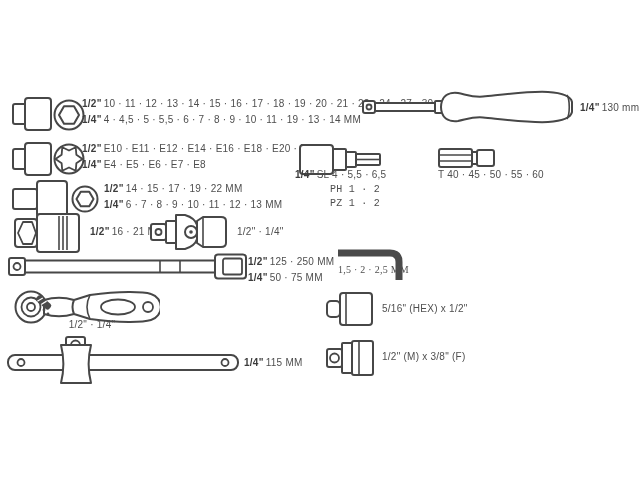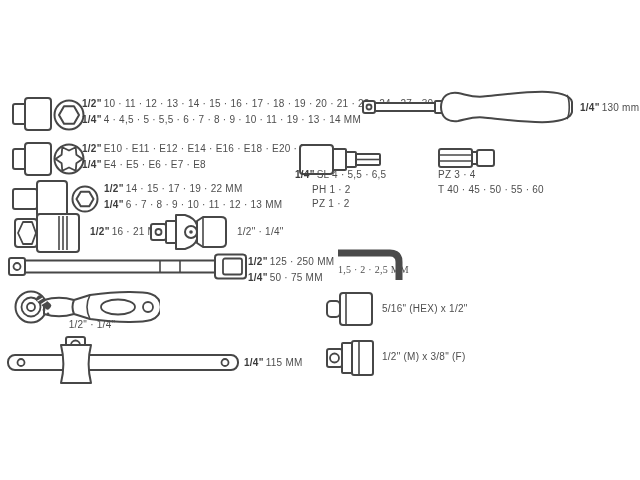--- a/index.html
+++ b/index.html
@@ -9,21 +9,21 @@
   .item{position:absolute;}
   svg{display:block;}
   .ic{stroke:#474747;stroke-width:2;fill:#ffffff;stroke-linejoin:round;stroke-linecap:round;}
   .ic-thin{stroke:#474747;stroke-width:1.8;fill:#ffffff;stroke-linejoin:round;}
   .ic-line{stroke:#474747;stroke-width:1.6;fill:none;}
   .ic-dark{fill:#4a4a4a;stroke:none;}
   .lbl{font-size:10px;letter-spacing:0.25px;white-space:nowrap;color:#4e4e4e;line-height:16px;}
   .lbl .b{font-weight:bold;color:#3c3c3c;margin-right:2px;}
   .twoline div{line-height:15.5px;}
   .bitlist div{line-height:14.6px;}
-  .bitlist .ind{margin-left:17px;}
+  .bitlist .ind{margin-left:35px;font-family:Liberation Mono, monospace;}
   .center{text-align:center;}
 </style>
 </head>
 <body>
 
 <div class="canvas">
 
   <div class="item" style="left:12px;top:97px;">
     <svg width="40" height="34" viewBox="0 0 40 34">
       <rect class="ic" x="1" y="7" width="13" height="20" rx="2"></rect>
@@ -189,21 +189,20 @@
   <div class="item" style="left:438px;top:146px;">
     <svg width="58" height="24" viewBox="0 0 58 24">
       <rect class="ic" x="1" y="3" width="33" height="18" rx="2"></rect>
       <line class="ic-line" x1="1" y1="9" x2="34" y2="9"></line>
       <line class="ic-line" x1="1" y1="15" x2="34" y2="15"></line>
       <rect class="ic" x="34" y="6" width="5" height="12"></rect>
       <rect class="ic" x="39" y="4" width="17" height="16" rx="2"></rect>
     </svg>
   </div>
   <div class="item lbl bitlist" style="left:438px;top:168px;">
-    <div>PZ 3 · 4</div>
     <div>T 40 · 45 · 50 · 55 · 60</div>
   </div>
 
   <div class="item" style="left:335px;top:247px;">
     <svg width="72" height="36" viewBox="0 0 72 36">
       <path d="M3,6 H55 Q64,6 64,15 V33" fill="none" stroke="#4a4a4a" stroke-width="7" stroke-linecap="butt"></path>
     </svg>
   </div>
   <div class="item lbl" style="left:338px;top:262px;font-family:Liberation Serif, serif;">
     <span>1,5 · 2 · 2,5 MM</span>

